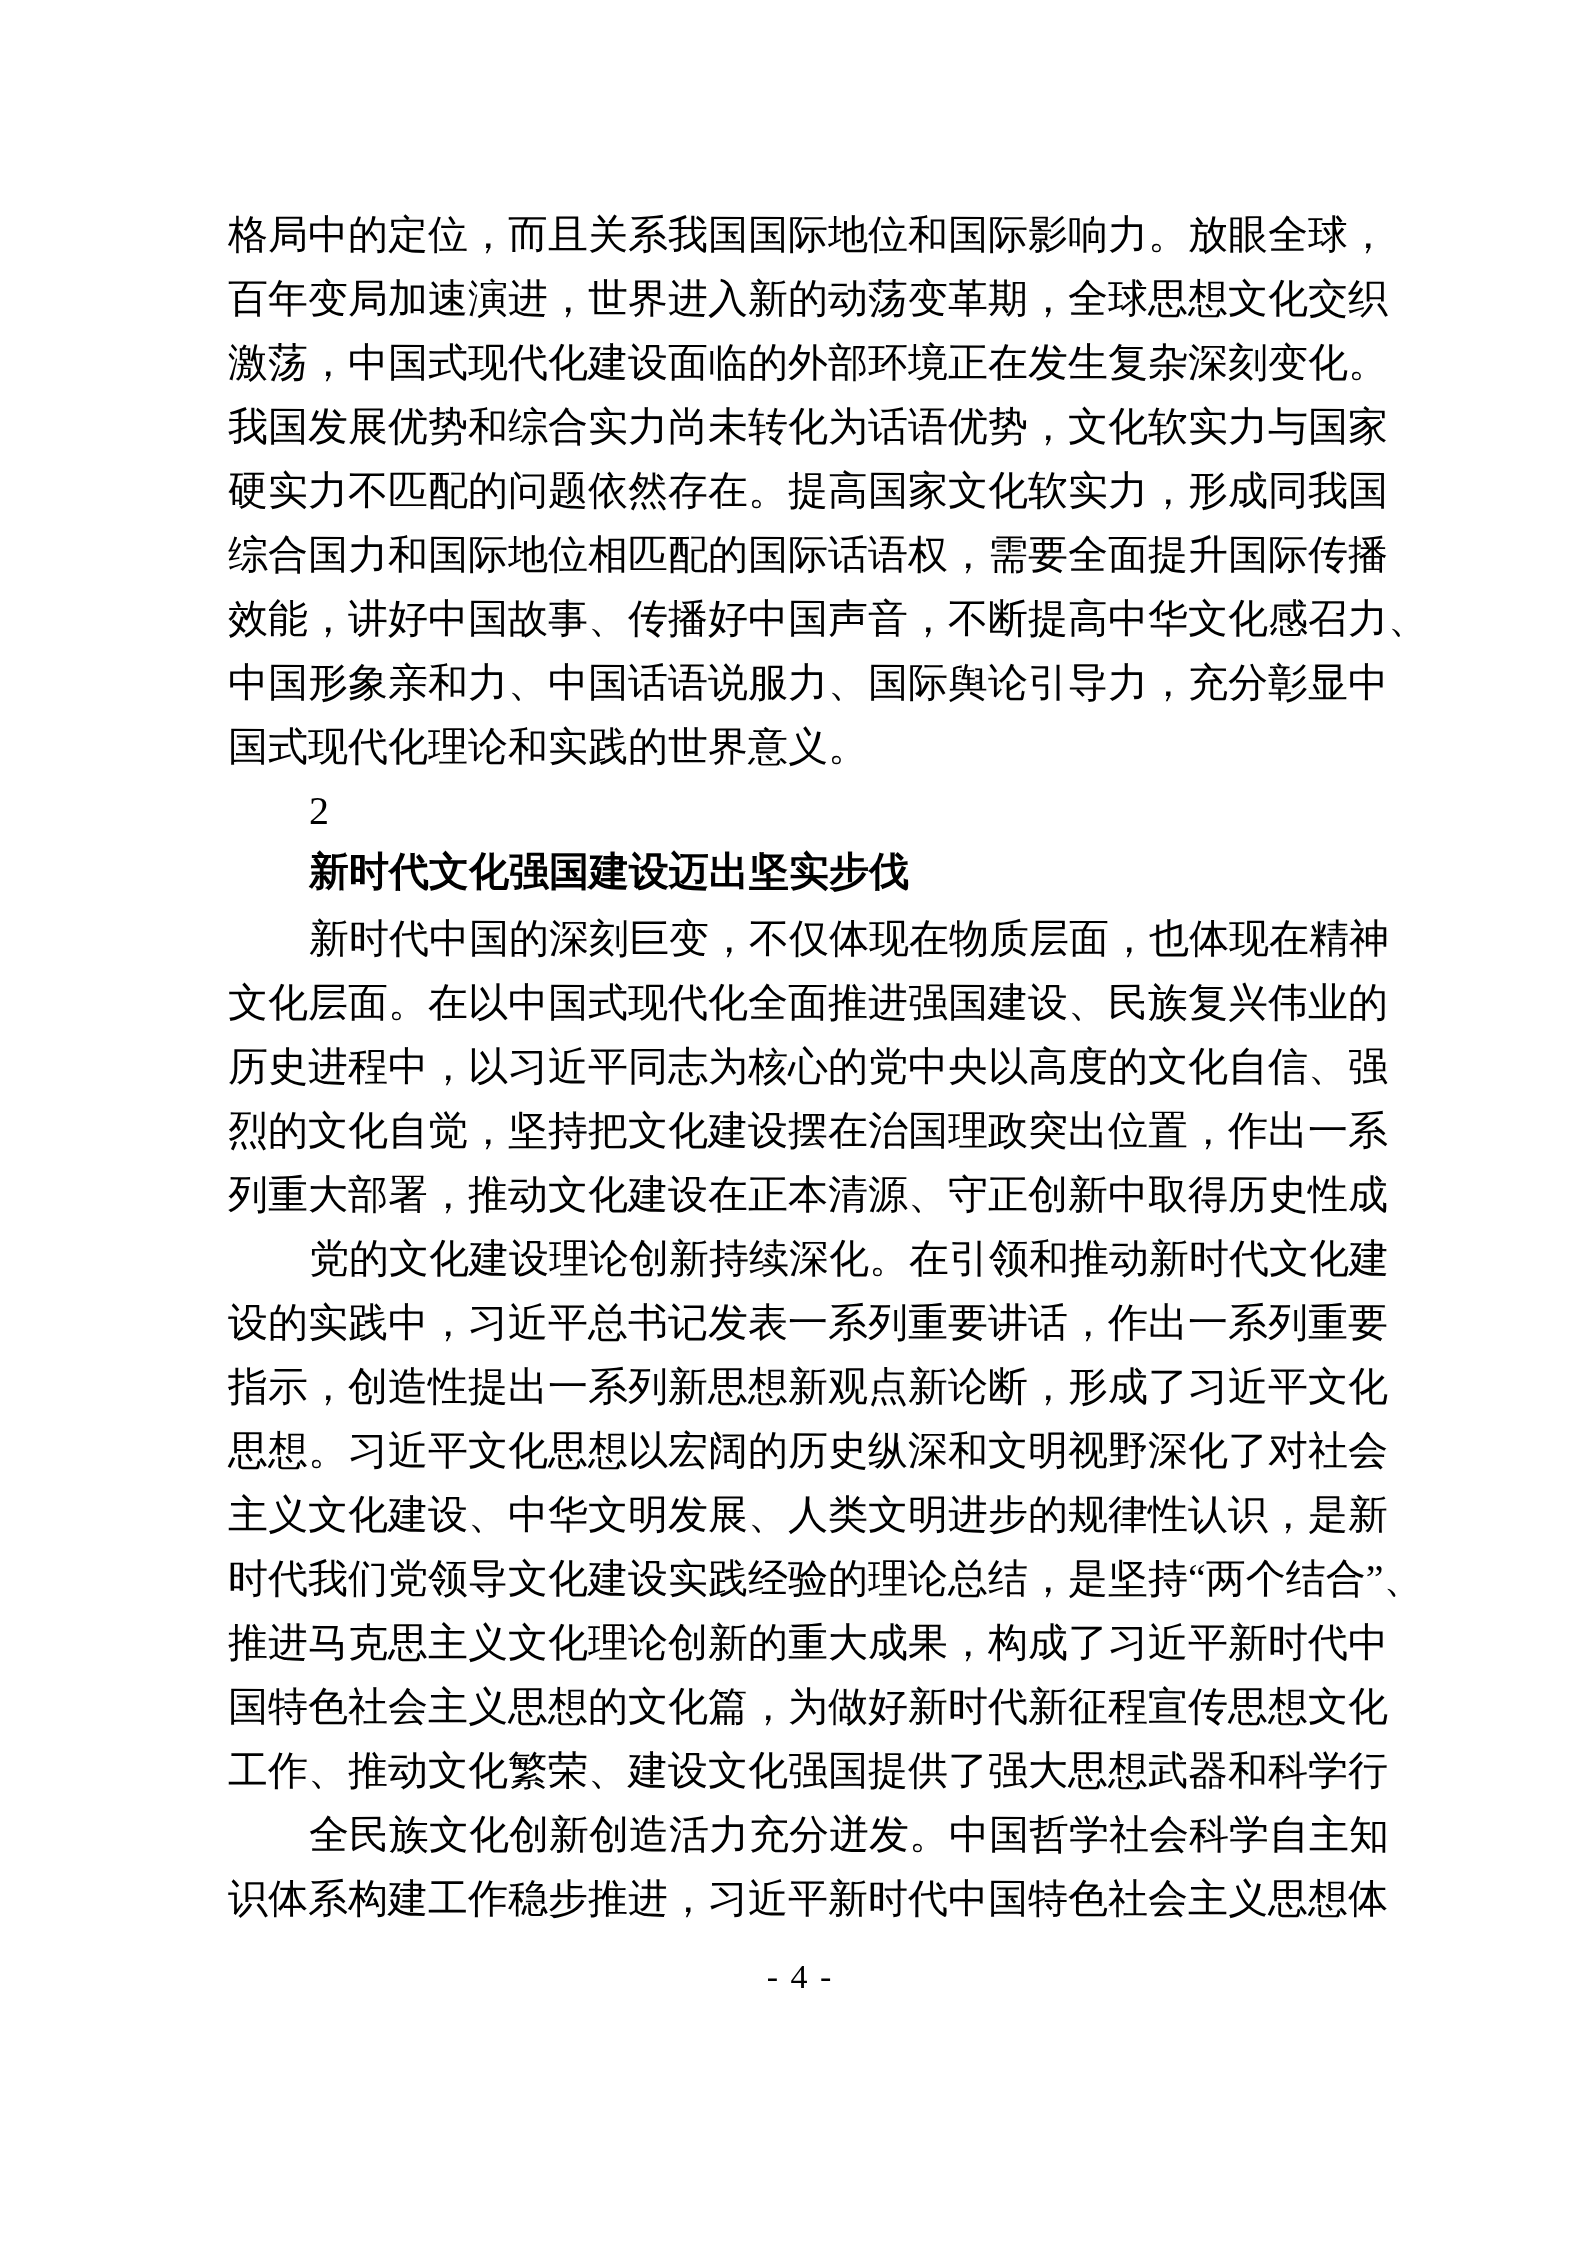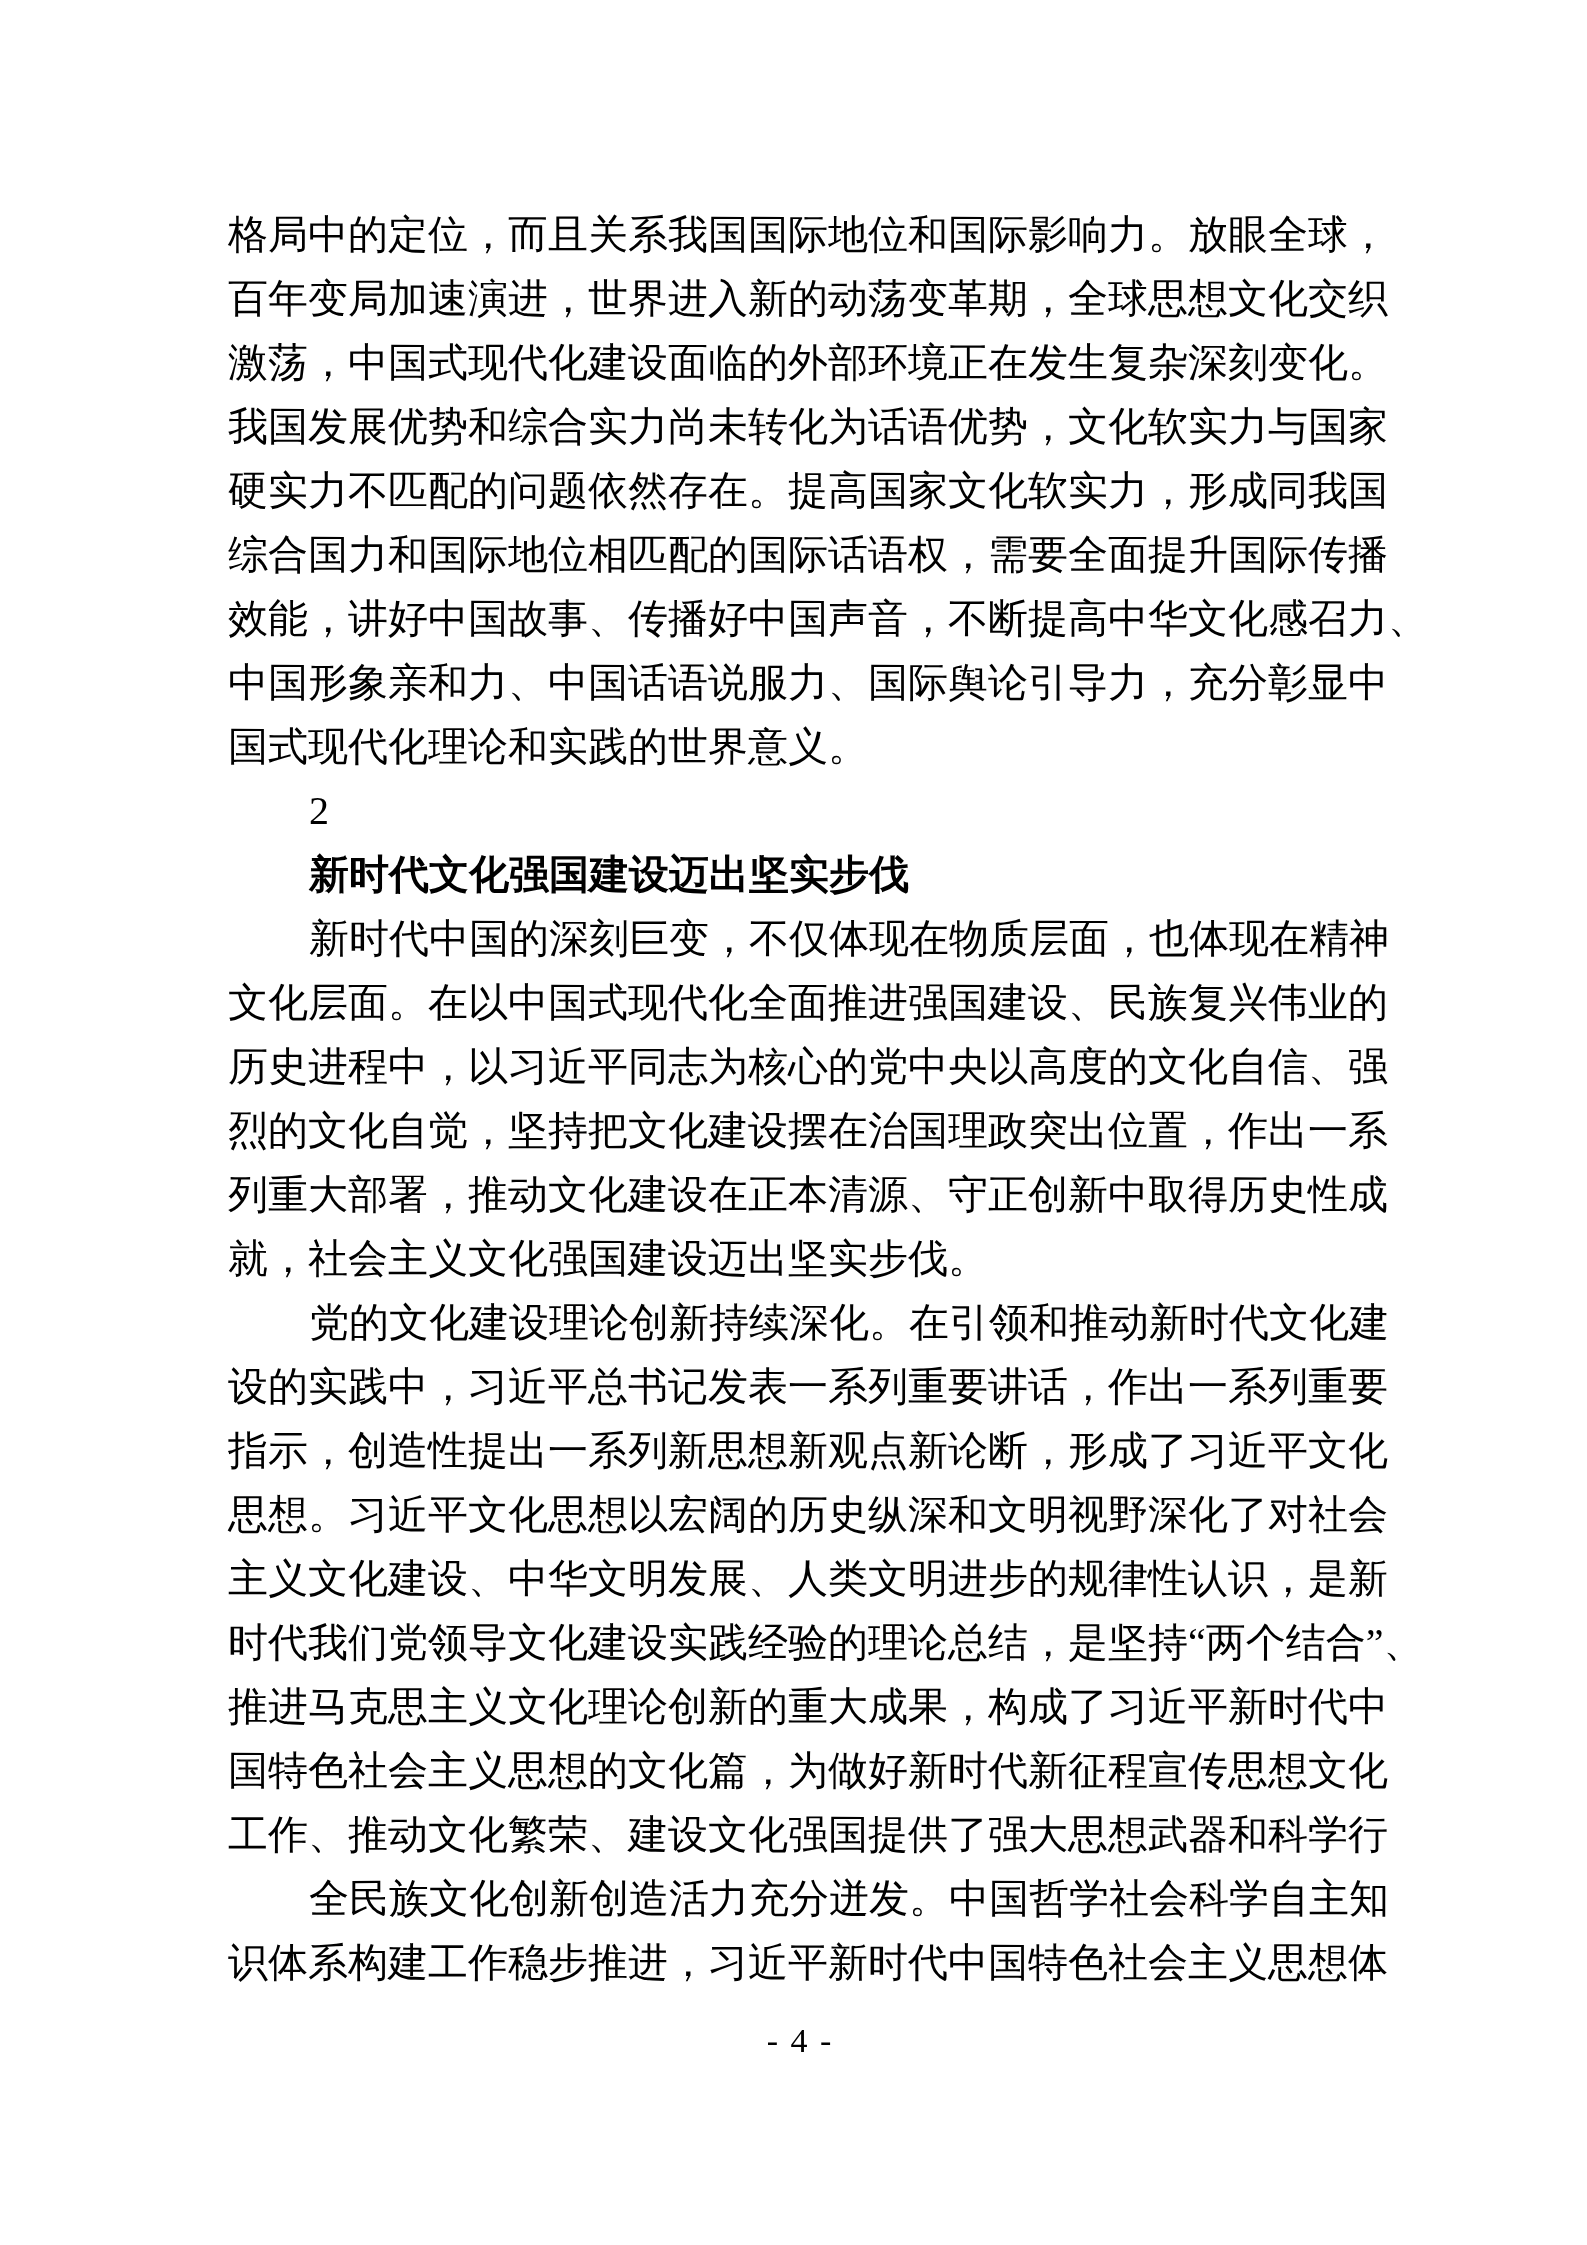--- a/index.html
+++ b/index.html
@@ -36,20 +36,21 @@
   }
   .line.justify .ch {
     flex: 0 1 auto;
     display: inline-block;
   }
   .line.indent {
     padding-left: 81px; 
   }
   .line.heading {
     font-weight: 700;
+    font-family: Liberation Mono, monospace;
   }
   .line.number {
     font-family: "Liberation Serif", serif;
   }
   .page-number {
     margin-top: 26px;
     width: 1144px;
     text-align: center;
     font-size: 34px;
     line-height: 40px;
@@ -459,21 +460,20 @@
         <span class="ch">创</span>
         <span class="ch">新</span>
         <span class="ch">中</span>
         <span class="ch">取</span>
         <span class="ch">得</span>
         <span class="ch">历</span>
         <span class="ch">史</span>
         <span class="ch">性</span>
         <span class="ch">成</span>
       </div>
-      <div class="line body">就，社会主义文化强国建设迈出坚实步伐。</div>
       <div class="line body indent justify">
         <span class="ch">党</span>
         <span class="ch">的</span>
         <span class="ch">文</span>
         <span class="ch">化</span>
         <span class="ch">建</span>
         <span class="ch">设</span>
         <span class="ch">理</span>
         <span class="ch">论</span>
         <span class="ch">创</span>

